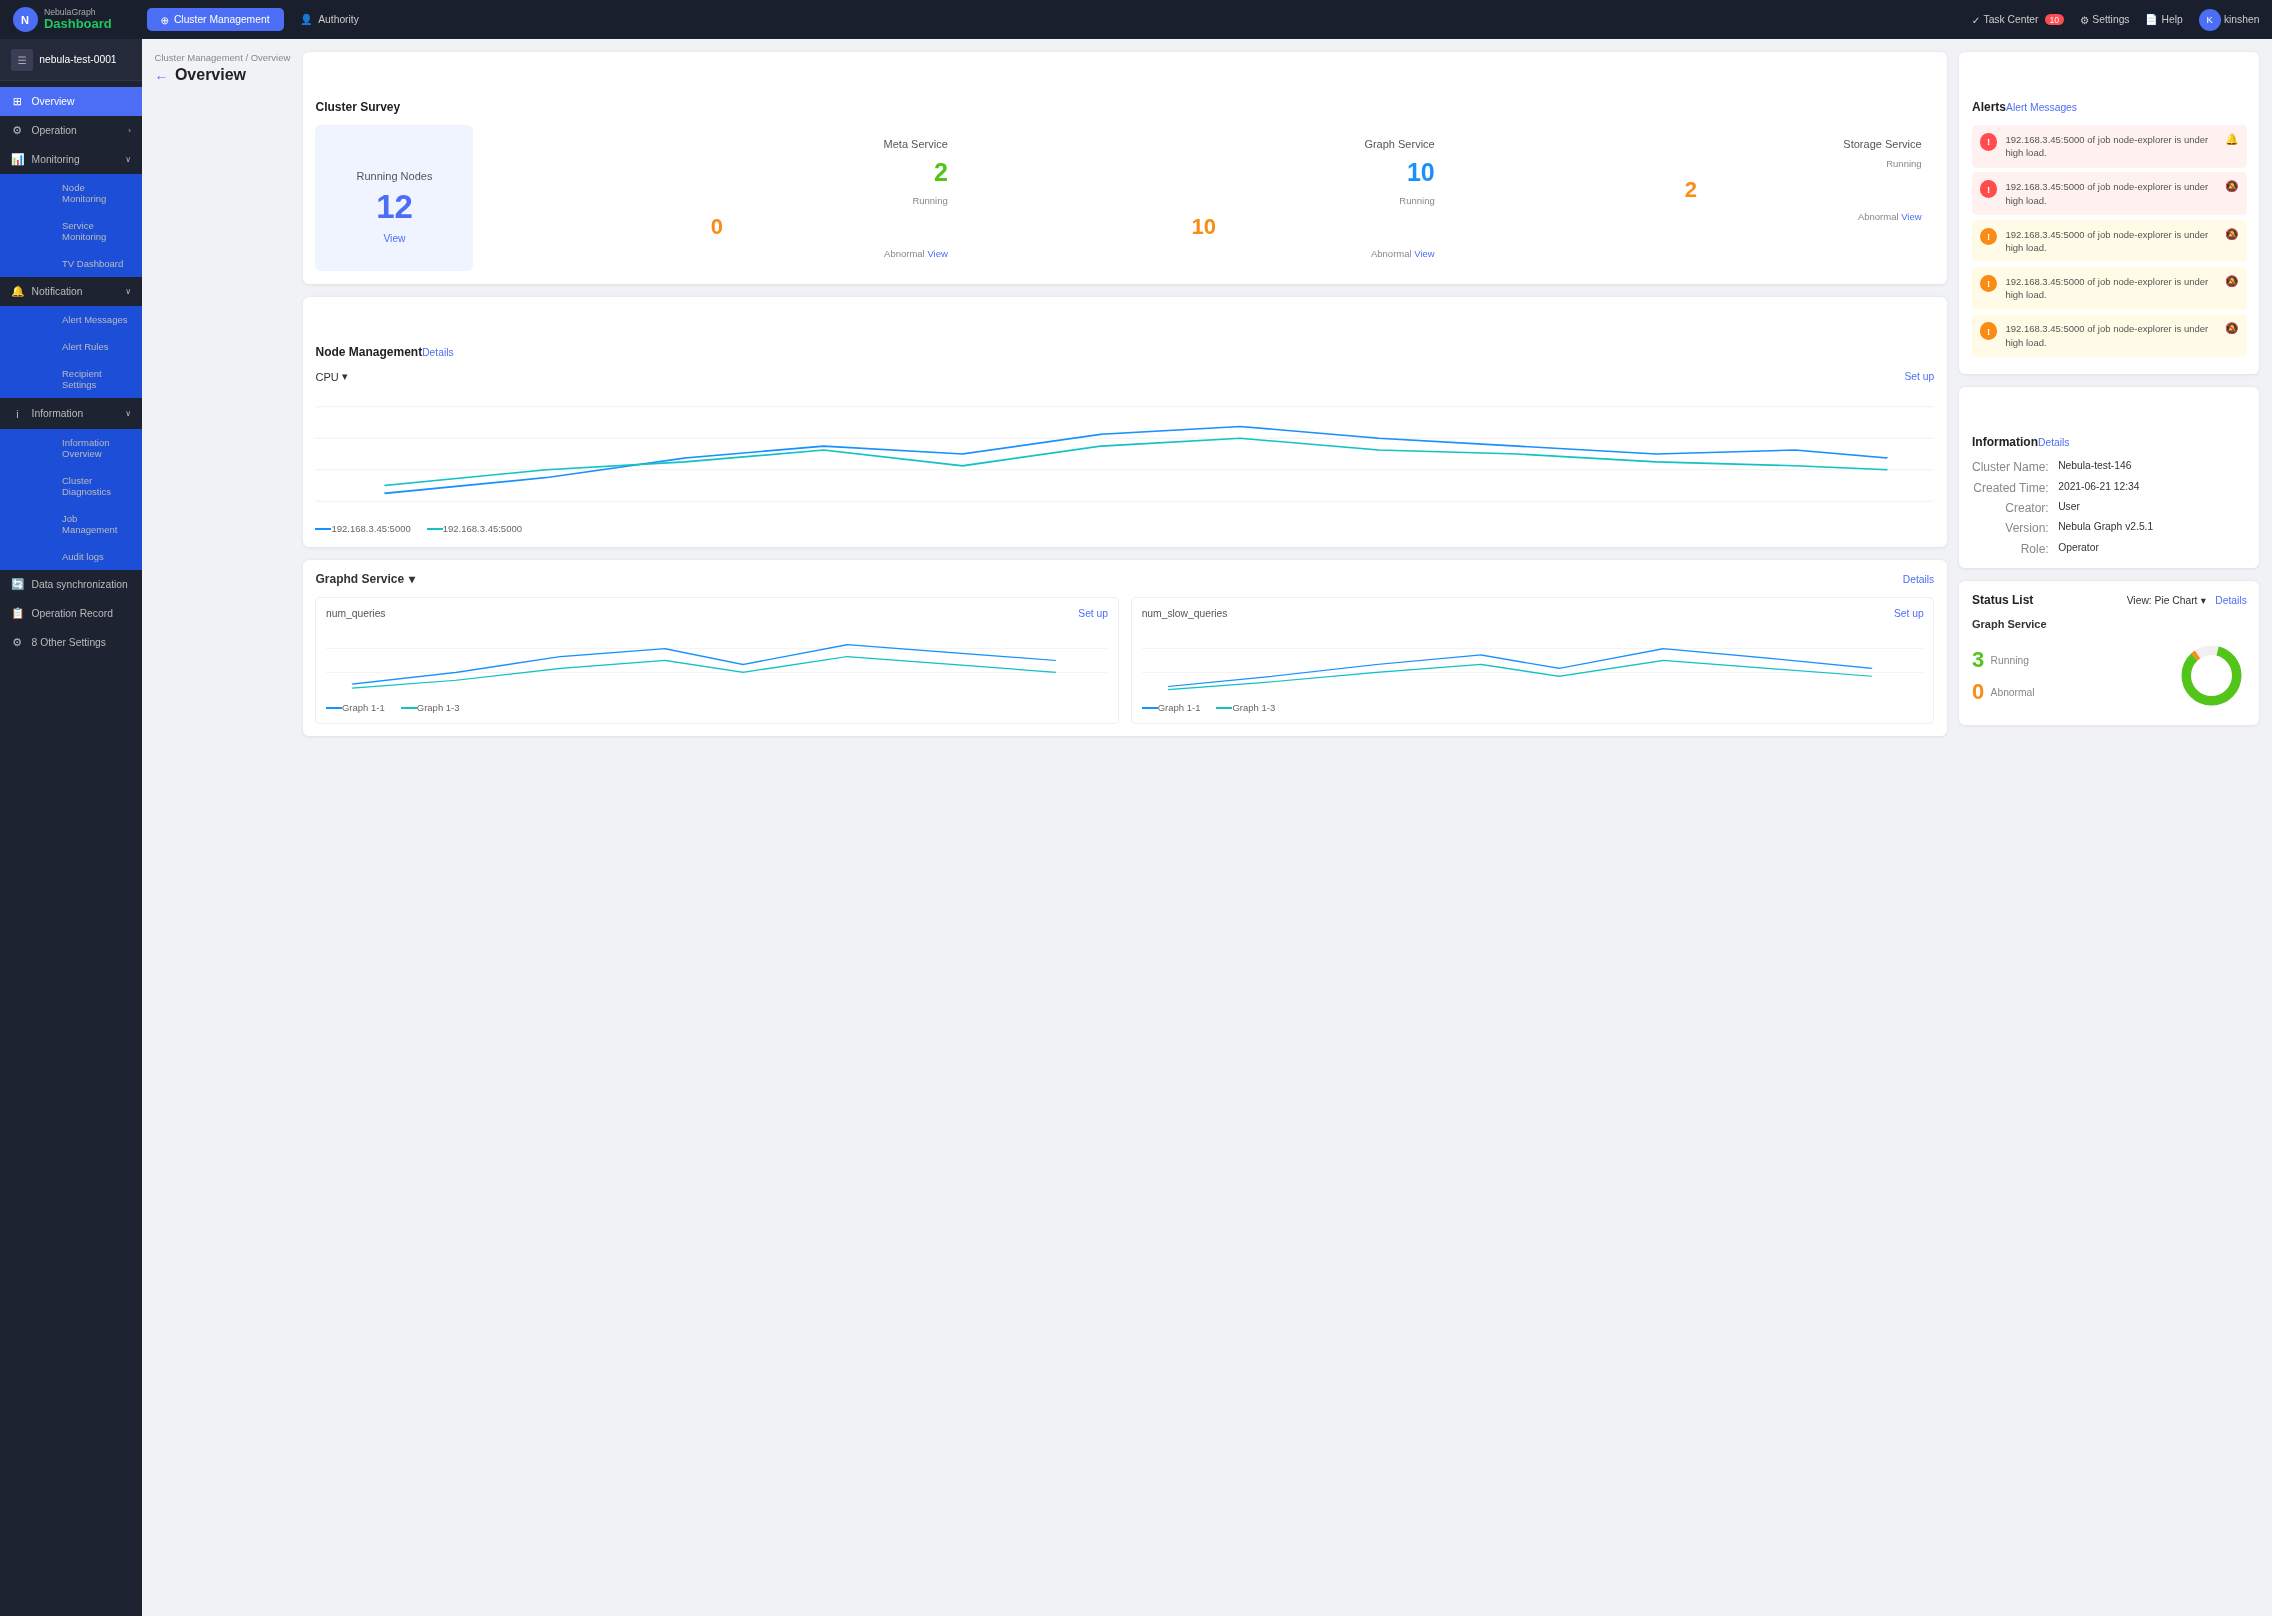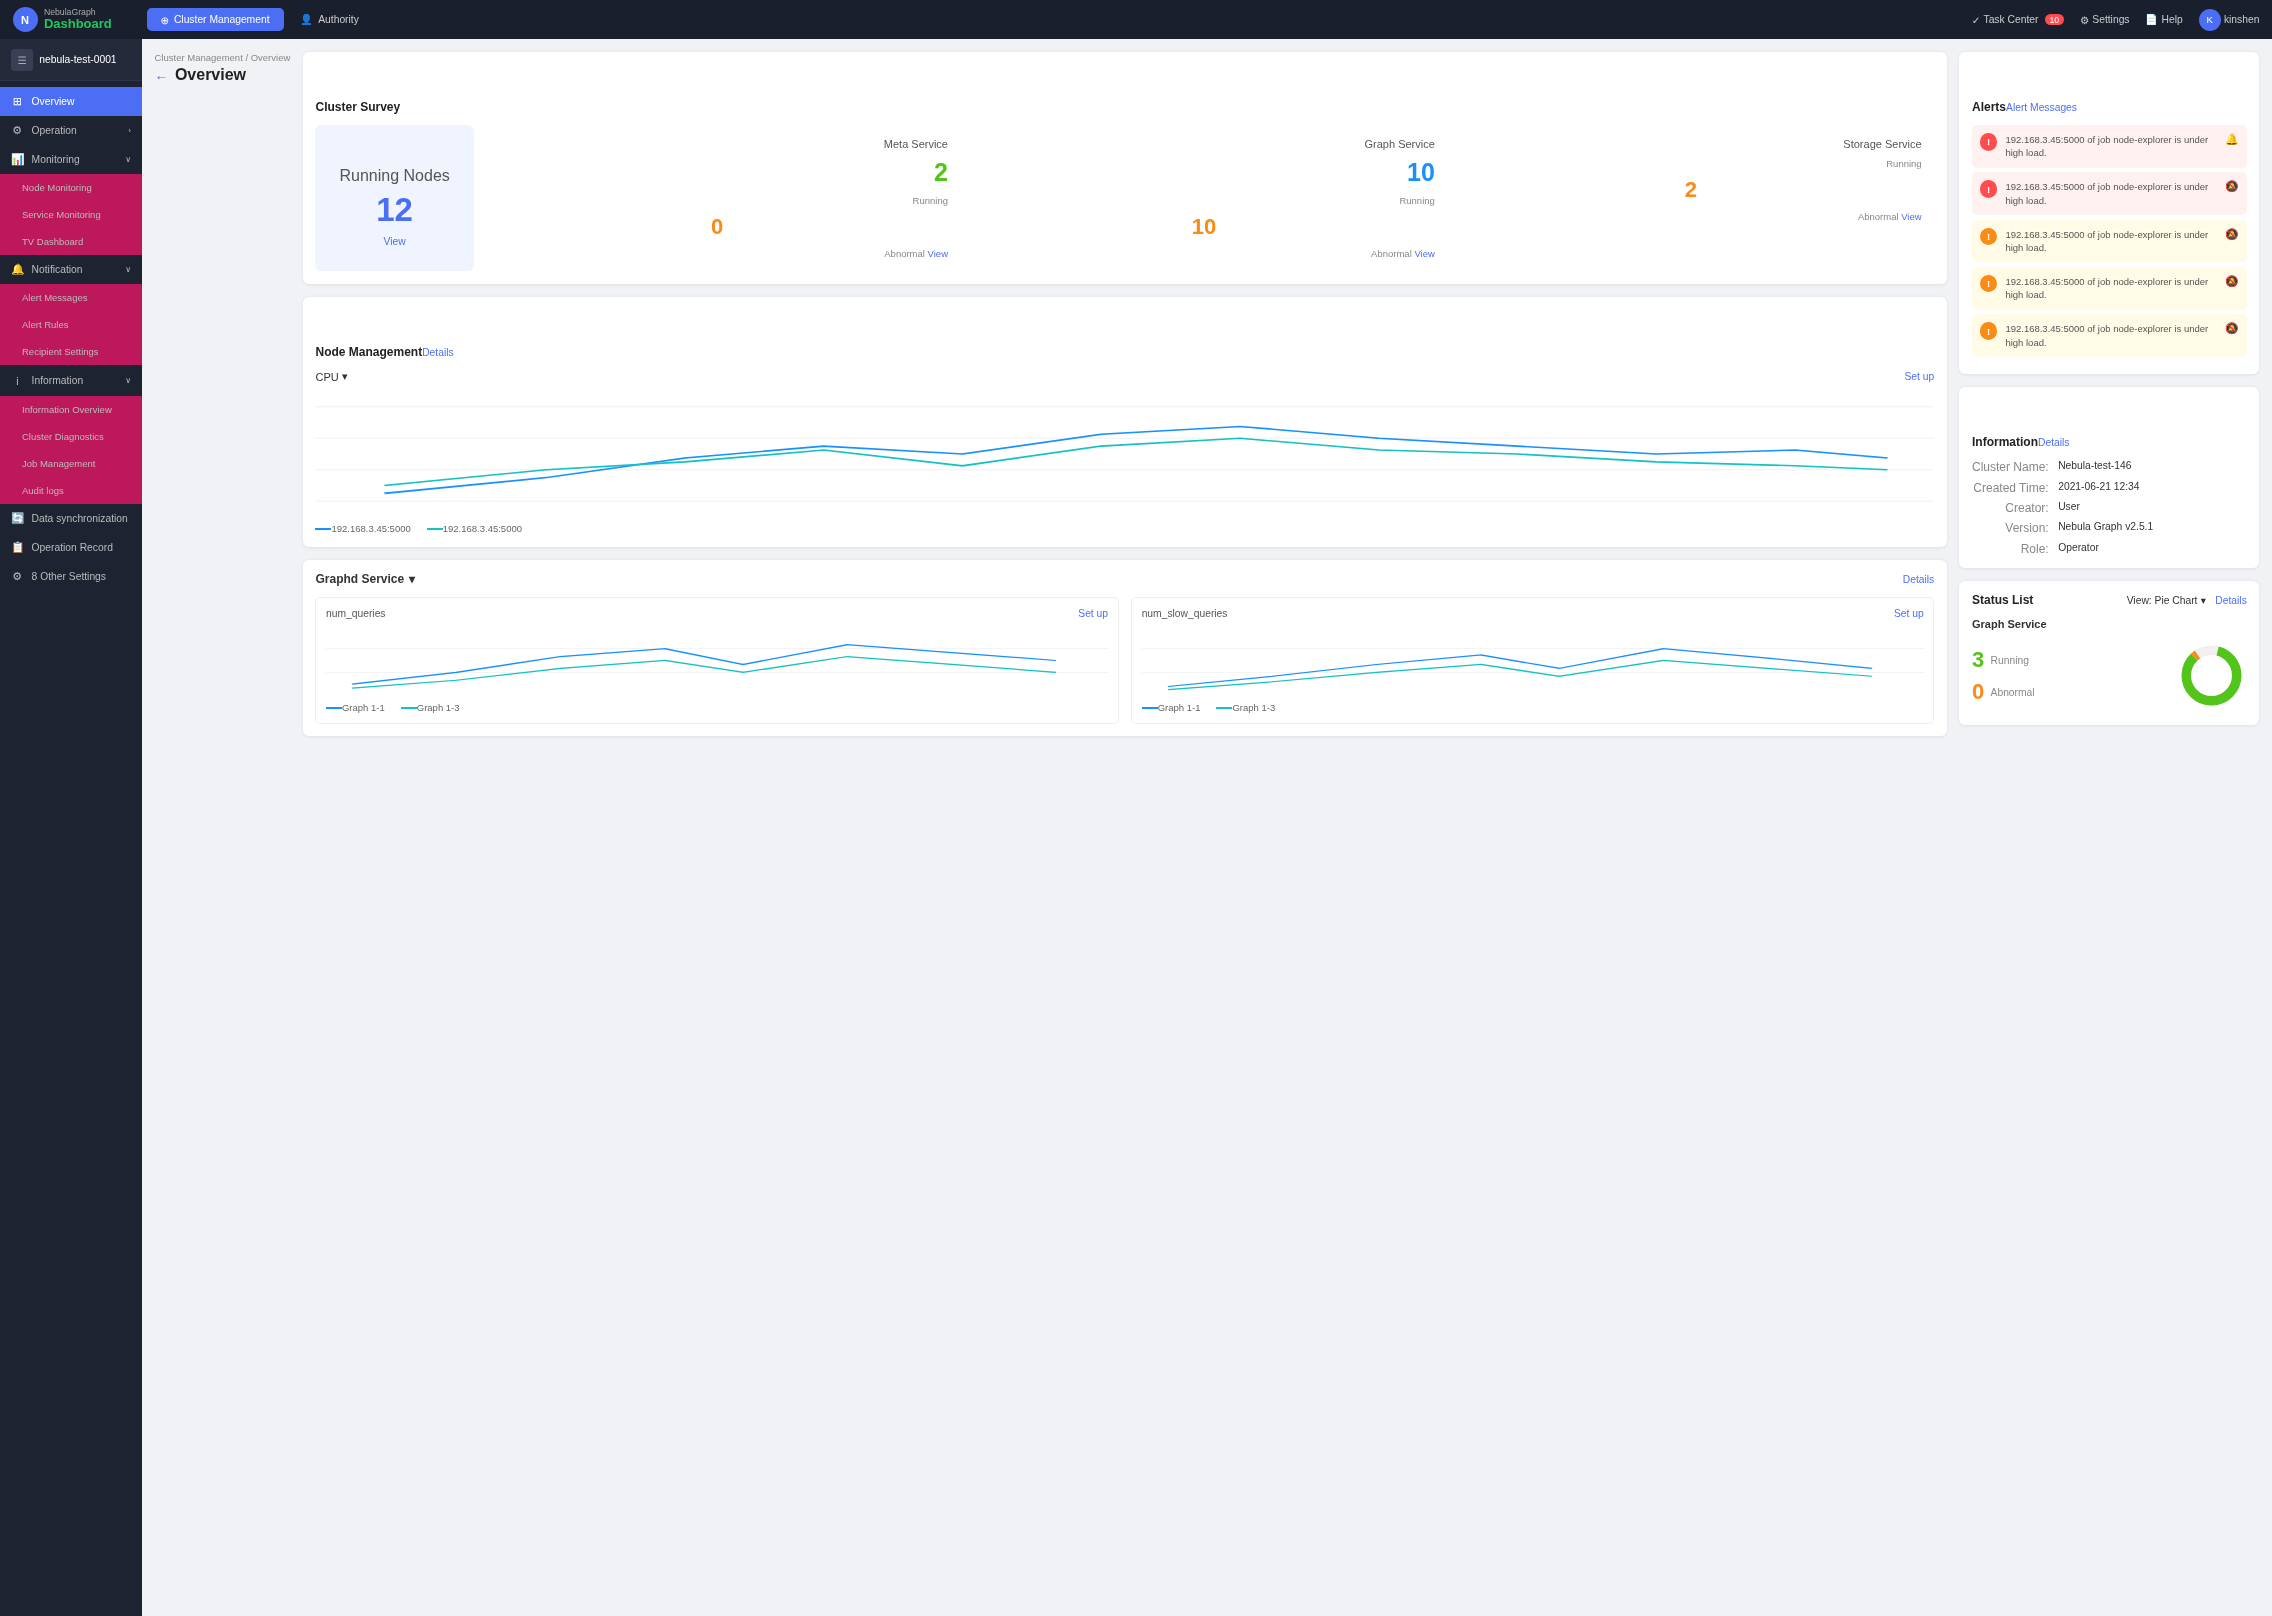--- a/index.html
+++ b/index.html
@@ -83,21 +83,21 @@
     .sidebar-item {
       display: flex; align-items: center; gap: 8px;
       padding: 8px 11px;
       color: #bbb; cursor: pointer;
       font-size: 10.3px;
       position: relative;
     }
     .sidebar-item.active { background: #4c6ef5; color: white; }
     .sidebar-item .chevron { margin-left: auto; font-size: 8px; }
     .sidebar-item .icon { font-size: 11px; width: 12.6px; text-align: center; }
-    .sidebar-sub { background: #be185d; }
+    .sidebar-sub { background: #1d4ed8; padding-left: 40px; }
     .sidebar-sub .sidebar-item { padding-left: 22px; font-size: 9.5px; }
 
     
     .main { flex: 1; overflow-y: auto; padding: 12.6px; display: flex; flex-direction: row; gap: 12.6px; }
 
     
     .breadcrumb-area { display: flex; flex-direction: column; gap: 3.2px; }
     .breadcrumb { color: #888; font-size: 9.5px; }
     .breadcrumb span { color: #888; }
     .page-title-row { display: flex; align-items: center; gap: 6.3px; }
@@ -124,21 +124,21 @@
     .cluster-survey-content { display: flex; gap: 0; }
     .running-nodes-box {
       background: #f0f4ff;
       border-radius: 6.3px;
       padding: 16px 24px;
       text-align: center;
       min-width: 158px;
       display: flex; flex-direction: column; align-items: center; justify-content: center;
       gap: 6.3px;
     }
-    .running-nodes-label { color: #555; font-size: 16px; margin-top: 17px; }
+    .running-nodes-label { color: #555; font-size: 11px; margin-top: 17px; }
     .running-nodes-num { font-size: 33px; font-weight: 700; color: #4c6ef5; }
     .running-nodes-view { color: #4c6ef5; font-size: 10.3px; cursor: pointer; }
     .service-cols { display: flex; flex: 1; }
     .service-col { flex: 1; text-align: right; padding: 12.6px; display: flex; flex-direction: column; gap: 8px; }
     .service-name { font-size: 11px; color: #555; font-weight: 500; }
     .service-running { font-size: 25px; font-weight: 700; }
     .service-running.green { color: #52c41a; }
     .service-label { color: #888; font-size: 9.5px; }
     .service-abnormal { font-size: 22px; font-weight: 700; }
     .service-abnormal.orange { color: #fa8c16; }

